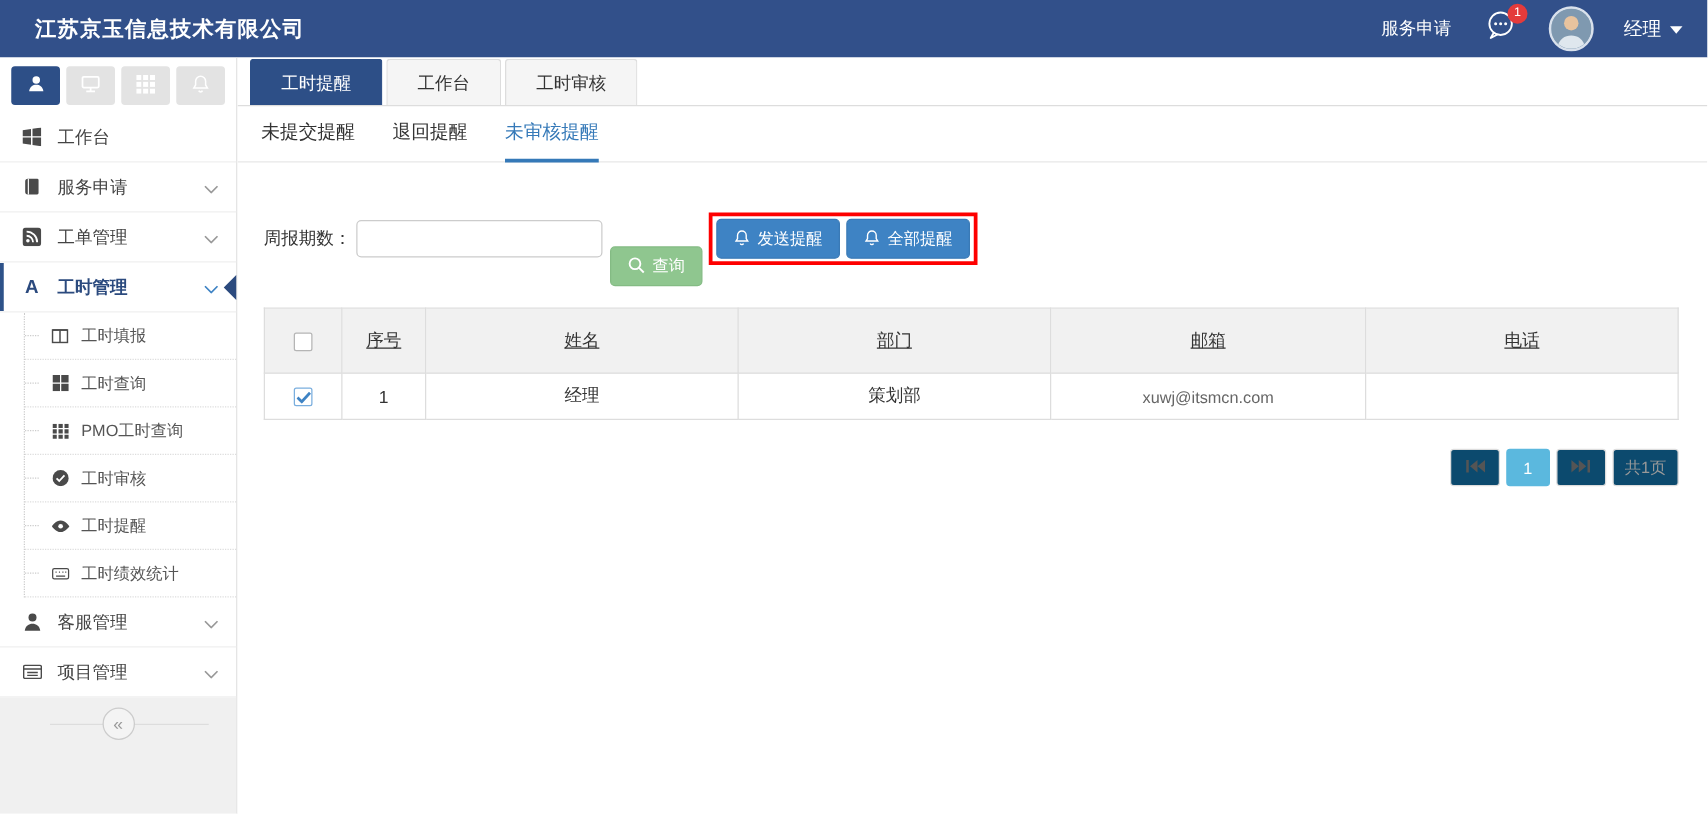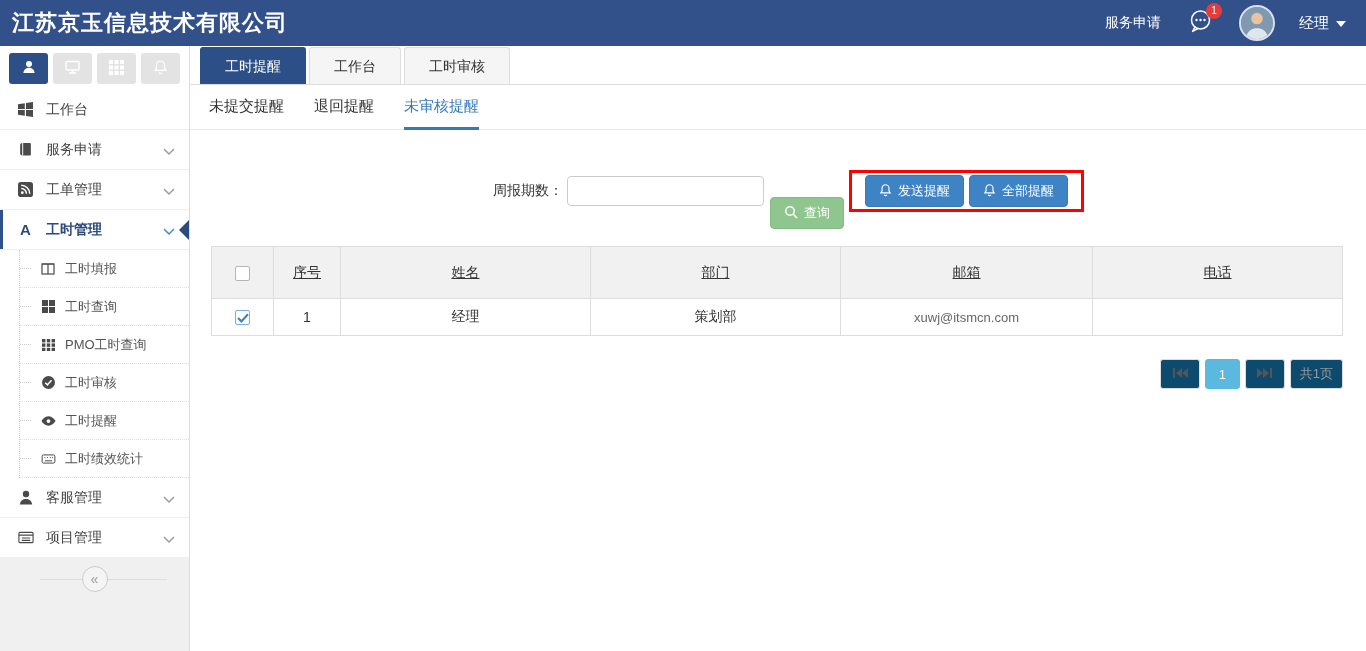--- a/index.html
+++ b/index.html
@@ -2,21 +2,21 @@
 <html><head>
 <meta charset="utf-8">
 <style>
   * { box-sizing: border-box; margin: 0; padding: 0; }
   html,body { width:1366px; height:651px; overflow:hidden; background:#fff;
     font-family:"Liberation Sans","DejaVu Sans",sans-serif; }
 
   
   .topbar { height:46px; background:#32508a; display:flex; align-items:center;
     justify-content:space-between; color:#fff; }
-  .topbar-title { font-size:22px; font-weight:bold; padding-left:12px; letter-spacing:1px; }
+  .topbar-title { font-size:17px; font-weight:bold; padding-left:28px; letter-spacing:1px; }
   .topbar-right { display:flex; align-items:center; gap:24px; padding-right:20px; }
   .platform { font-size:14px; cursor:pointer; }
   .msg-wrap { position:relative; width:30px; height:30px; display:flex; align-items:center; justify-content:center; cursor:pointer; }
   .badge { position:absolute; top:-5px; right:-7px; background:#e43b3b; color:#fff;
     min-width:16px; height:16px; border-radius:8px; font-size:10px; line-height:16px;
     text-align:center; padding:0 3px; }
   .avatar { width:36px; height:36px; border-radius:50%; overflow:hidden;
     border:2px solid #d9e1ec; background:#8fa8bf; flex:0 0 auto; cursor:pointer; }
   .user-menu { display:flex; align-items:center; gap:7px; font-size:15px; cursor:pointer; }
   .caret { width:0; height:0; border-left:5px solid transparent; border-right:5px solid transparent;
@@ -60,29 +60,29 @@
   .tab { height:37px; line-height:37px; padding:0 24px; margin-right:3px; font-size:14px;
     background:#f5f5f5; border:1px solid #ddd; border-bottom:none; border-radius:3px 3px 0 0;
     color:#333; cursor:pointer; }
   .tab.active { background:#2d4f87; border-color:#2d4f87; color:#fff; }
   .subtabrow { display:flex; padding-left:19px; border-bottom:1px solid #e8e8e8; height:45px; }
   .subtab { font-size:15px; color:#333; margin-right:30px; line-height:42px; height:45px;
     cursor:pointer; border-bottom:3px solid transparent; }
   .subtab.active { color:#3579b8; border-bottom-color:#3579b8; }
 
   
-  .filter { display:flex; align-items:center; margin:23px 0 0 21px;justify-content:center; }
+  .filter { display:flex; align-items:center; margin:23px 0 0 21px; }
   .filter-label { font-size:14px; color:#333; }
   .filter-input { width:197px; height:30px; border:1px solid #ccc; border-radius:4px;
     margin-left:4px; padding:0 8px; font-size:13px; outline:none; }
   .btn { display:inline-flex; align-items:center; gap:6px; height:32px; padding:0 13px;
     border-radius:4px; font-size:13px; color:#fff; cursor:pointer; border:1px solid transparent; }
   .btn-green { background:#8fc68f; border-color:#84bb84; margin-left:6px;margin-top:44px; }
   .btn-blue { background:#3e83c4; border-color:#3a7ab6; }
-  .red-box { display:inline-flex; gap:5px; border:3px solid #fe0000; padding:2px 13px;
+  .red-box { display:inline-flex; gap:5px; border:3px solid #fe0000; padding:2px 3px;
     margin-left:5px; align-items:center; }
 
   
   .table-wrap { margin:17px 23px 0 21px; }
   table { width:100%; border-collapse:collapse; table-layout:fixed; }
   th,td { border:1px solid #ddd; text-align:center; font-size:14px; color:#333; }
   th { background:#f1f1f1; font-weight:normal; height:52px;text-decoration:underline; }
   td { height:37px; background:#fff; }
   td.email { color:#666; font-size:13px; }
   .cb { display:inline-block; width:15px; height:15px; border:1px solid #b5b5b5;

